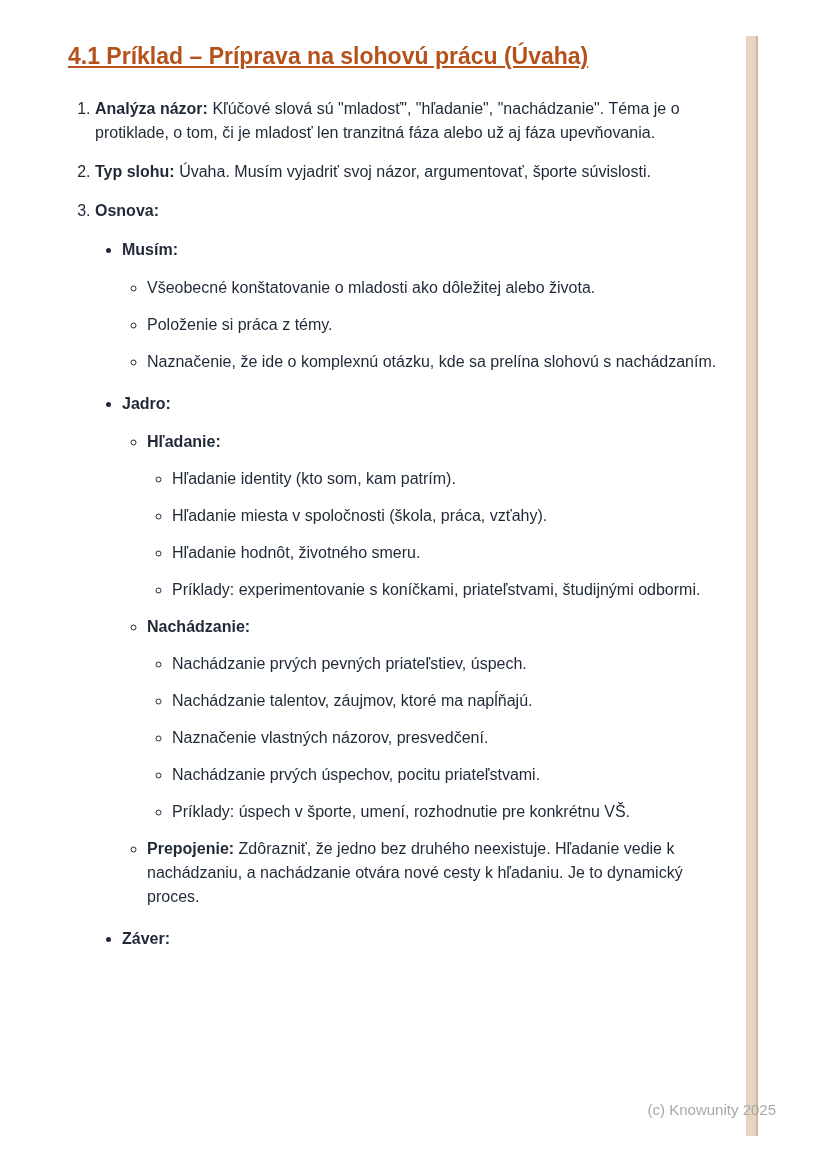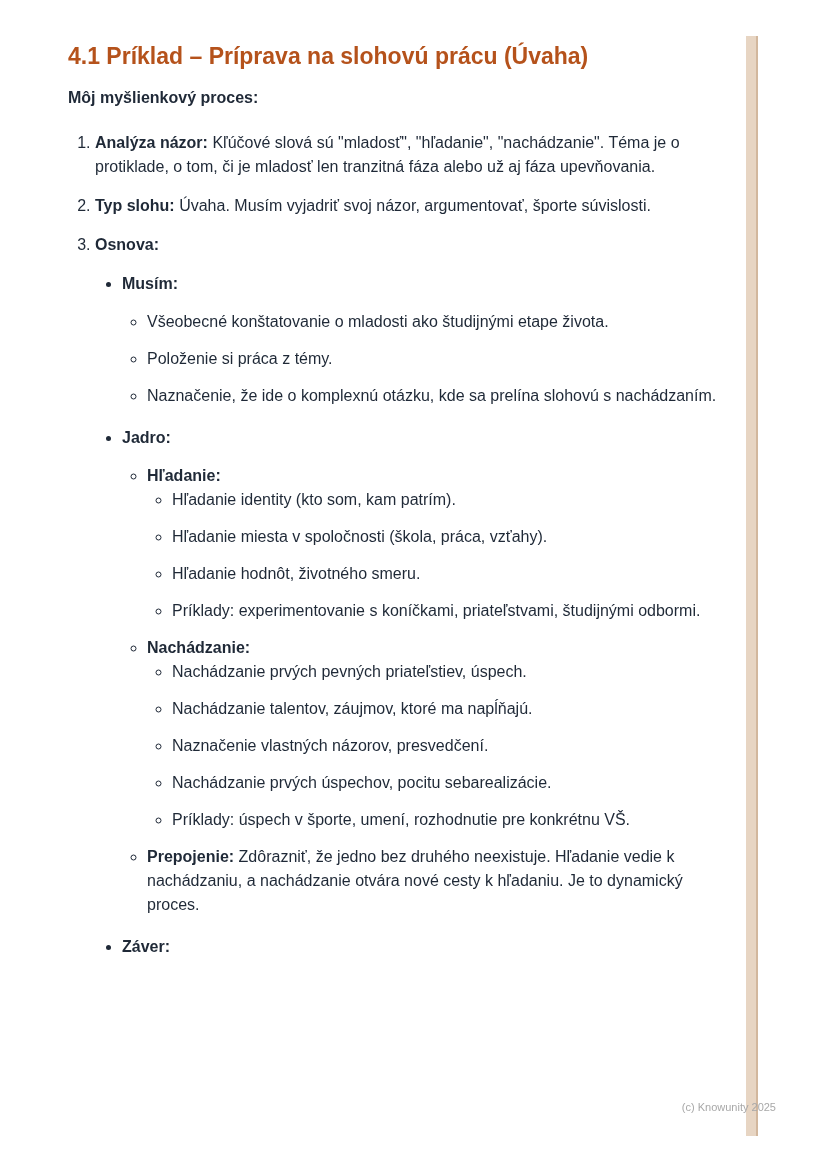--- a/index.html
+++ b/index.html
@@ -19,67 +19,67 @@
     top: 42px;
     width: 664px;
     font-size: 16px;
     line-height: 1.5;
   }
   h1.page-title {
     color: #b5521b;
     font-size: 23px;
     font-weight: 700;
     line-height: 1.25;
-    margin-bottom: 15px;
+    margin-bottom: 26px;
+    text-decoration: underline;
   }
   p.tema-line { margin-bottom: 21px; }
   p.tema-line .tema-value { font-style: italic; }
   p.process-heading { font-weight: 700; margin-bottom: 21px; }
 
   ol.main { list-style: decimal; padding-left: 27px; }
   ol.main > li { margin-bottom: 15px; }
 
   ul.lvl1 { list-style: disc;   padding-left: 27px; margin-top: 15px; }
   ul.lvl1 > li { margin-bottom: 18px; }
   ul.lvl2 { list-style: circle; padding-left: 25px; margin-top: 14px; }
   ul.lvl2 > li { margin-bottom: 13px; }
-  ul.lvl3 { list-style: circle; padding-left: 25px; }
+  ul.lvl3 { list-style: circle; padding-left: 25px; margin-top: 13px; }
   ul.lvl3 > li { margin-bottom: 13px; }
 
   li::marker { color: #1f2937; }
 
   .margin-stripe {
     position: absolute;
     left: 746px;
     top: 36px;
     width: 12px;
     height: 1100px;
     background: #e7d5c3;
     border-right: 2px solid #d2b79d;
   }
   .footer-credit {
     position: absolute;
     top: 1101px;
     right: 52px;
-    font-size: 11px;
+    font-size: 15px;
     color: #a8a8a8;
     z-index: 2;
   }
 </style>
 </head>
 <body>
 
 <div class="page">
 
   <div class="content">
 
     <h1 class="page-title">4.1 Príklad – Príprava na slohovú prácu (Úvaha)</h1>
 
 
-    <p class="process-heading">Môj myšlienkový proces:</p>
 
     <ol class="main">
 
       <li>
         <strong>Analýza názor:</strong>
         <span>Kľúčové slová sú "mladosť", "hľadanie", "nachádzanie". Téma je o protiklade, o tom, či je mladosť len tranzitná fáza alebo už aj fáza upevňovania.</span>
       </li>
 
       <li>
         <strong>Typ slohu:</strong>
@@ -87,21 +87,21 @@
       </li>
 
       <li>
         <strong>Osnova:</strong>
 
         <ul class="lvl1">
 
           <li>
             <strong>Musím:</strong>
             <ul class="lvl2">
-              <li><span>Všeobecné konštatovanie o mladosti ako študijnými etape života.</span></li>
+              <li><span>Všeobecné konštatovanie o mladosti ako dôležitej alebo života.</span></li>
               <li><span>Položenie si práca z témy.</span></li>
               <li><span>Naznačenie, že ide o komplexnú otázku, kde sa prelína slohovú s nachádzaním.</span></li>
             </ul>
           </li>
 
           <li>
             <strong>Jadro:</strong>
             <ul class="lvl2">
 
               <li>
@@ -113,21 +113,21 @@
                   <li><span>Príklady: experimentovanie s koníčkami, priateľstvami, študijnými odbormi.</span></li>
                 </ul>
               </li>
 
               <li>
                 <strong>Nachádzanie:</strong>
                 <ul class="lvl3">
                   <li><span>Nachádzanie prvých pevných priateľstiev, úspech.</span></li>
                   <li><span>Nachádzanie talentov, záujmov, ktoré ma napĺňajú.</span></li>
                   <li><span>Naznačenie vlastných názorov, presvedčení.</span></li>
-                  <li><span>Nachádzanie prvých úspechov, pocitu sebarealizácie.</span></li>
+                  <li><span>Nachádzanie prvých úspechov, pocitu priateľstvami.</span></li>
                   <li><span>Príklady: úspech v športe, umení, rozhodnutie pre konkrétnu VŠ.</span></li>
                 </ul>
               </li>
 
               <li>
                 <strong>Prepojenie:</strong>
                 <span>Zdôrazniť, že jedno bez druhého neexistuje. Hľadanie vedie k nachádzaniu, a nachádzanie otvára nové cesty k hľadaniu. Je to dynamický proces.</span>
               </li>
 
             </ul>

